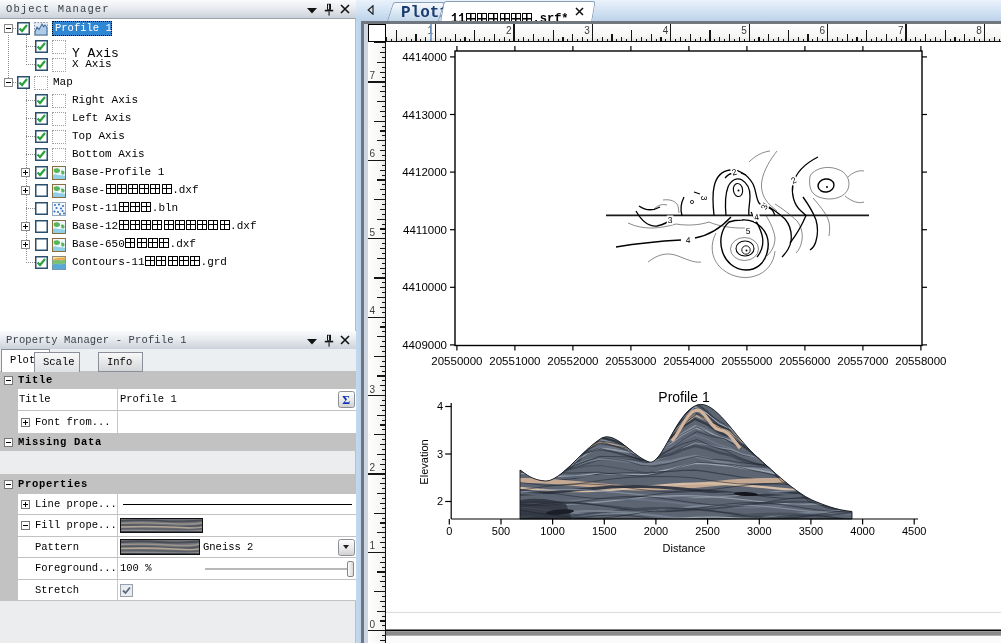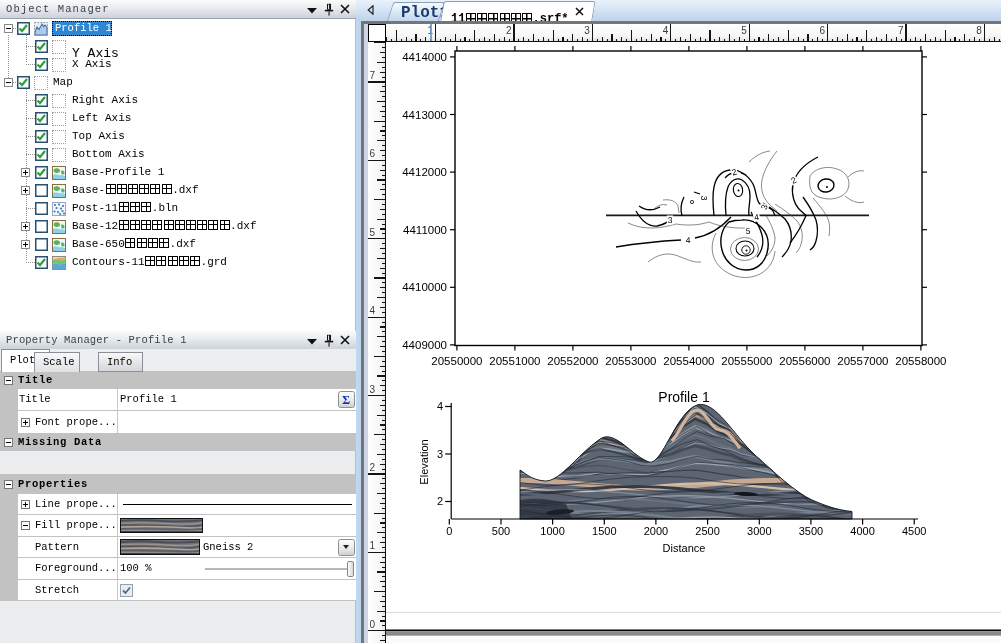--- a/index.html
+++ b/index.html
@@ -247,21 +247,21 @@
       <span style="position:absolute;left:19px;top:4px">Title</span>
       <span style="position:absolute;left:120px;top:4px">Profile 1</span>
       <span class="pbtn" style="left:338px;top:2px;width:16.5px;height:16.5px;color:#1133bb;font-weight:bold;font-size:12px;font-family:Liberation Serif,serif">Σ</span>
     </div>
     <div class="prow" style="top:410.5px;height:23px">
       <svg style="position:absolute;left:21px;top:7px" width="9" height="9" viewBox="0 0 9 9">
         <rect x="0.5" y="0.5" width="8" height="8" fill="#fff" stroke="#777"></rect>
         <line x1="2" y1="4.5" x2="7" y2="4.5" stroke="#000"></line>
         <line x1="4.5" y1="2" x2="4.5" y2="7" stroke="#000"></line>
       </svg>
-      <span style="position:absolute;left:35px;top:5px">Font prope...</span>
+      <span style="position:absolute;left:35px;top:5px">Font from...</span>
     </div>
     <div class="sect" style="top:433.5px;height:17.5px">
       <svg style="position:absolute;left:4px;top:4px" width="9" height="9" viewBox="0 0 9 9">
         <rect x="0.5" y="0.5" width="8" height="8" fill="#fff" stroke="#777"></rect>
         <line x1="2" y1="4.5" x2="7" y2="4.5" stroke="#000"></line>
       </svg>
       <b style="position:absolute;left:18px;top:2px">Missing Data</b>
     </div>
     <div class="sect" style="top:473.5px;height:20px">
       <svg style="position:absolute;left:4px;top:6px" width="9" height="9" viewBox="0 0 9 9">

